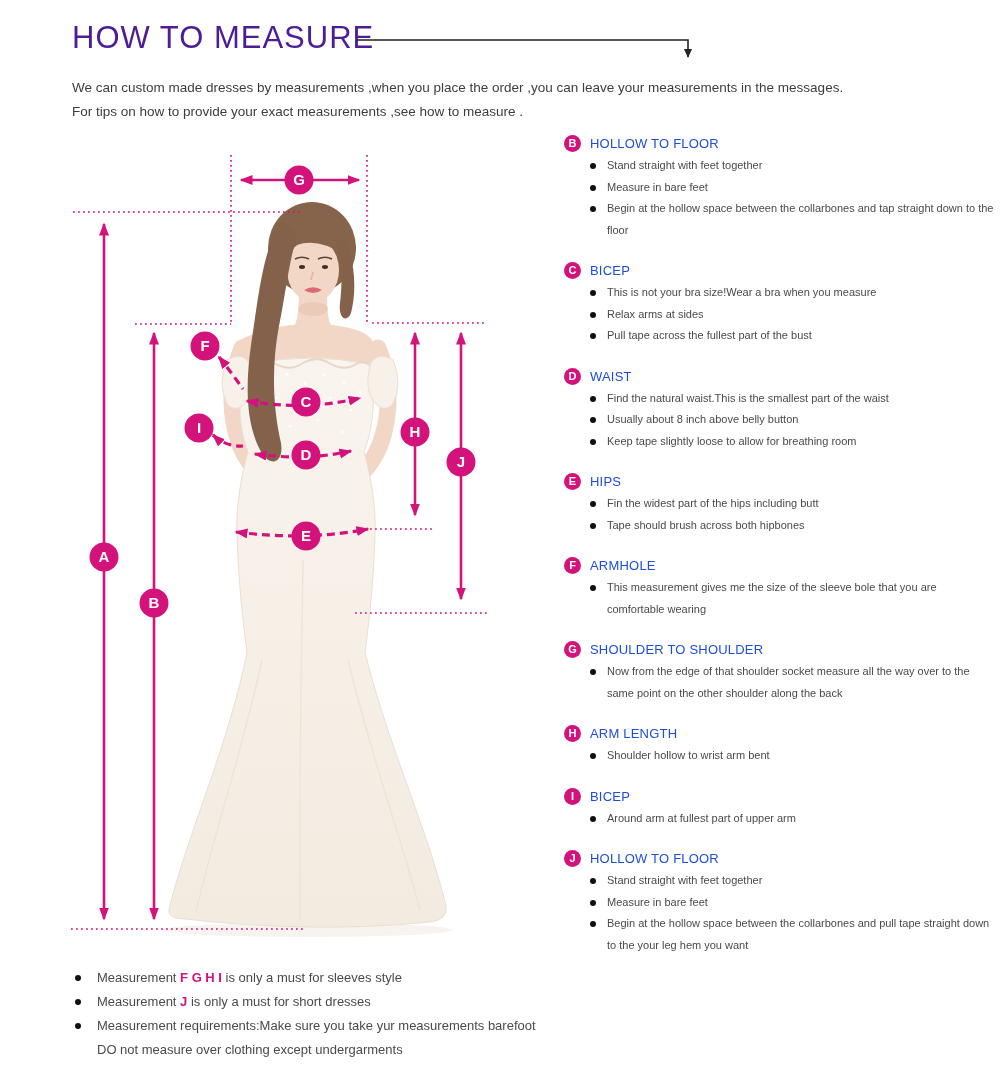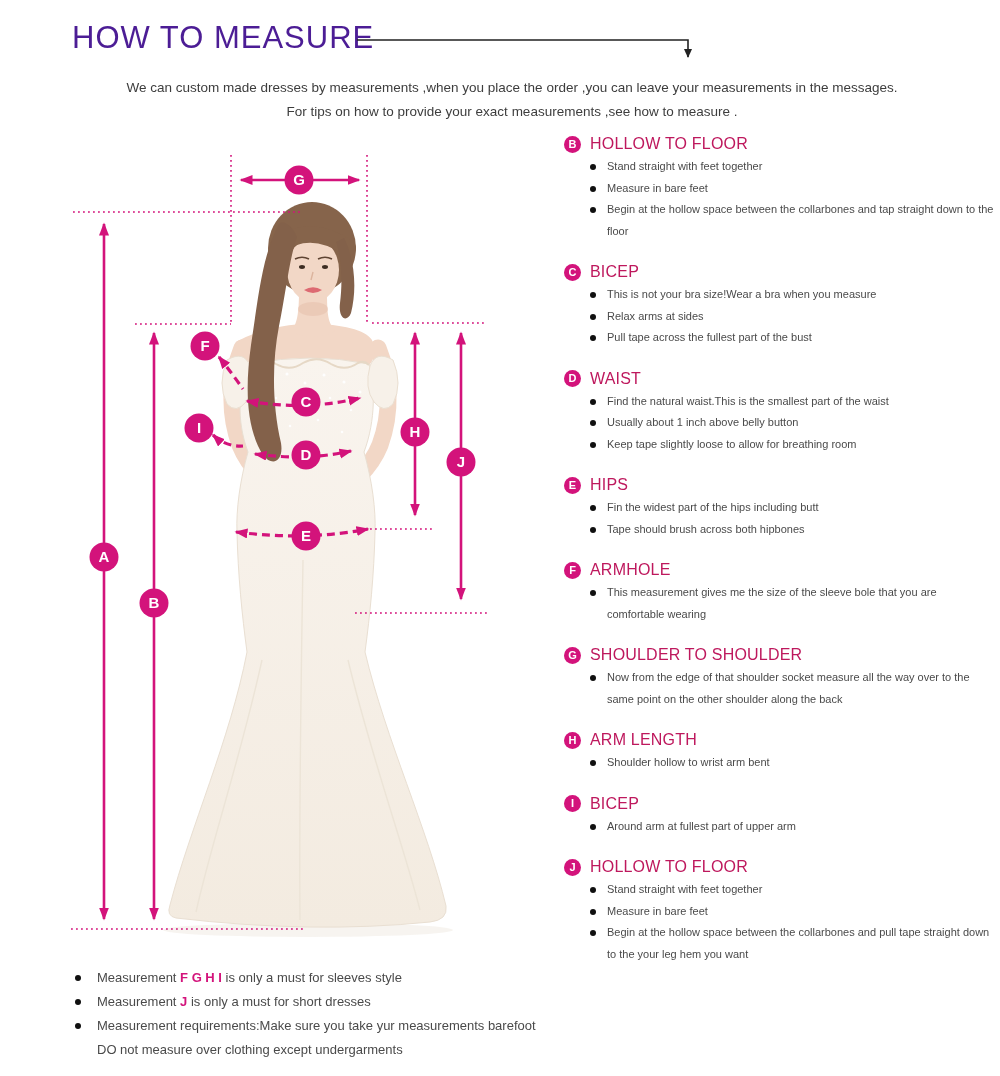--- a/index.html
+++ b/index.html
@@ -5,33 +5,33 @@
   html,body{margin:0;padding:0;}
   body{
     width:1000px;height:1076px;position:relative;background:#ffffff;
     font-family:"Liberation Sans", sans-serif;overflow:hidden;color:#333;
   }
   .page-title{
     position:absolute;left:72px;top:20px;font-size:31px;font-weight:400;
     letter-spacing:1px;color:#4c1d95;white-space:nowrap;
   }
   .intro{position:absolute;left:72px;top:76px;width:880px;}
-  .intro p{margin:0;font-size:13.5px;line-height:24px;color:#3d3d3d;text-align:center;}
+  .intro p{margin:0;font-size:13.5px;line-height:24px;color:#3d3d3d;}
   
   .fig-svg{position:absolute;left:0;top:0;width:1000px;height:1076px;}
   
   .sections{position:absolute;left:564px;top:135px;width:432px;}
   .section{margin-bottom:21px;}
   .sec-head{display:flex;align-items:center;gap:9px;}
   .badge{
     width:17px;height:17px;border-radius:50%;background:#d3137b;color:#fff;
     font-size:11px;font-weight:700;display:flex;align-items:center;
     justify-content:center;flex:0 0 17px;line-height:1;
   }
-  .sec-title{font-size:16px;color:#be185d;letter-spacing:0.2px;}
+  .sec-title{font-size:13px;color:#1d4ed8;letter-spacing:0.2px;}
   ul.bullets{list-style:none;margin:3px 0 0 0;padding:0;}
   ul.bullets li{
     position:relative;padding-left:43px;font-size:11px;line-height:21.5px;
     color:#4a4a4a;
   }
   ul.bullets li::before{
     content:"";position:absolute;left:26px;top:8px;width:6px;height:6px;
     border-radius:50%;background:#101010;
   }
   
@@ -232,21 +232,21 @@
     </ul>
   </div>
 
   <div class="section">
     <div class="sec-head">
       <span class="badge">D</span>
       <span class="sec-title">WAIST</span>
     </div>
     <ul class="bullets">
       <li>Find the natural waist.This is the smallest part of the waist</li>
-      <li>Usually about 1 inch above belly button</li>
+      <li>Usually about 8 inch above belly button</li>
       <li>Keep tape slightly loose to allow for breathing room</li>
     </ul>
   </div>
 
   <div class="section">
     <div class="sec-head">
       <span class="badge">E</span>
       <span class="sec-title">HIPS</span>
     </div>
     <ul class="bullets">

